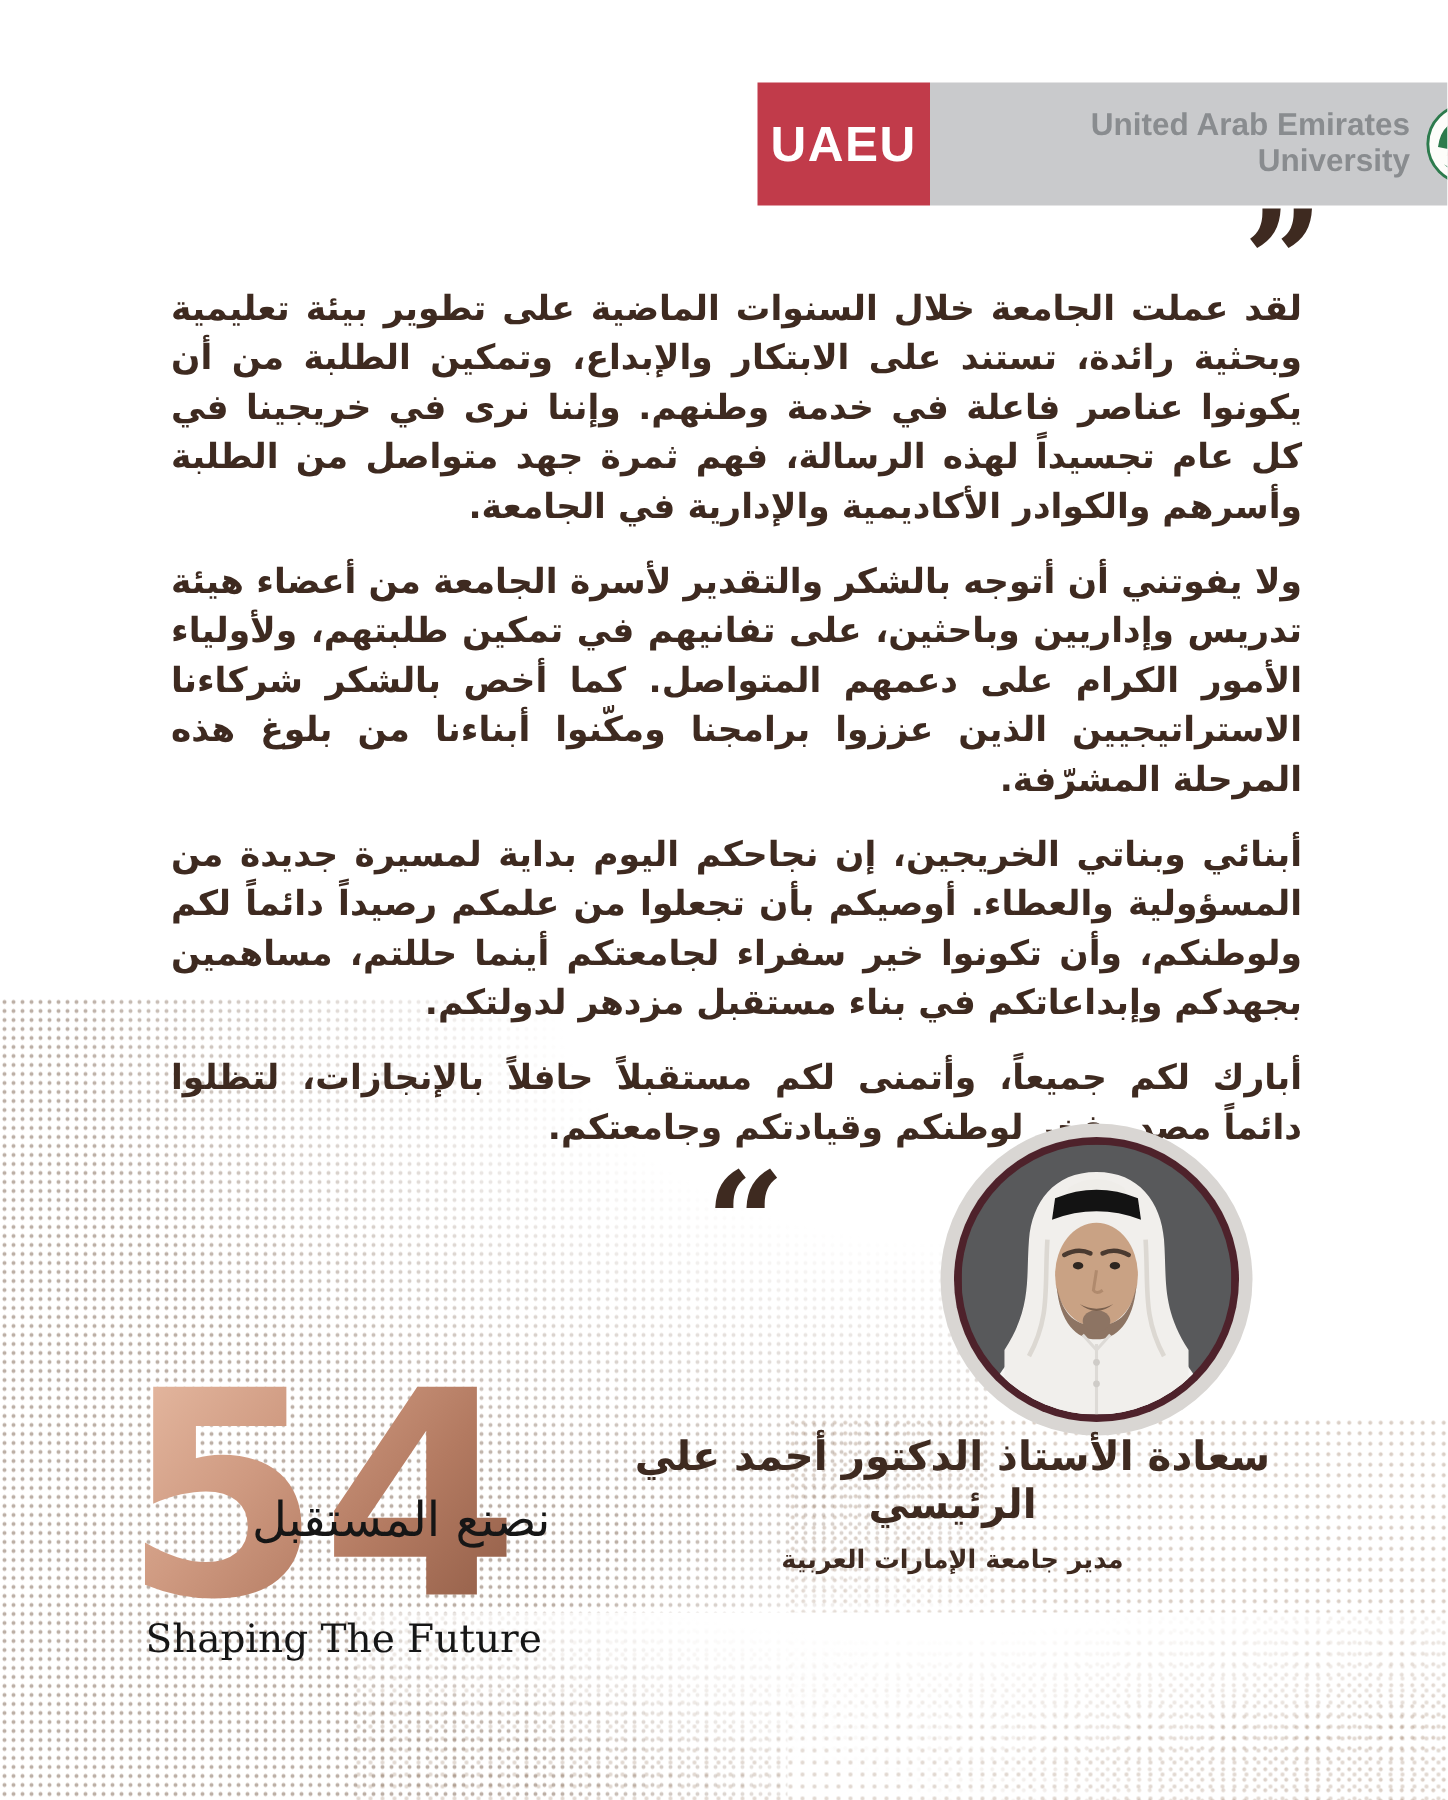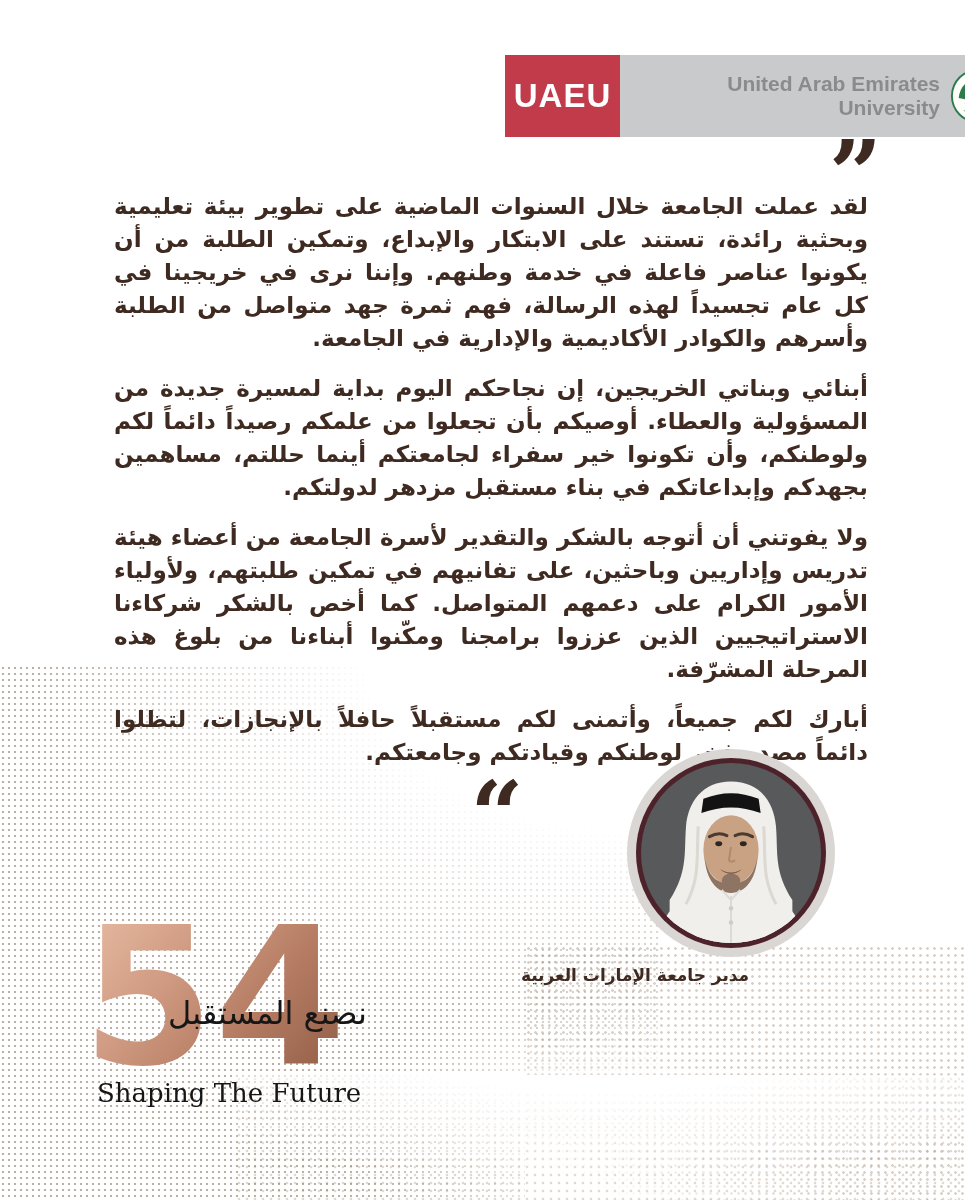--- a/index.html
+++ b/index.html
@@ -140,22 +140,22 @@
         <path d="M26,39 h8 l-4,8 Z" fill="#2d7b4d"></path>
         <path d="M14,44 Q30,53 46,44 Q30,58 14,44 Z" fill="#2d7b4d"></path>
       </svg>
     </div>
   </div>
 
   <div class="quote-open">”</div>
 
   <div class="quote-body">
     <p>لقد عملت الجامعة خلال السنوات الماضية على تطوير بيئة تعليمية وبحثية رائدة، تستند على الابتكار والإبداع، وتمكين الطلبة من أن يكونوا عناصر فاعلة في خدمة وطنهم. وإننا نرى في خريجينا في كل عام تجسيداً لهذه الرسالة، فهم ثمرة جهد متواصل من الطلبة وأسرهم والكوادر الأكاديمية والإدارية في الجامعة.</p>
+    <p>ولا يفوتني أن أتوجه بالشكر والتقدير لأسرة الجامعة من أعضاء هيئة تدريس وإداريين وباحثين، على تفانيهم في تمكين طلبتهم، ولأولياء الأمور الكرام على دعمهم المتواصل. كما أخص بالشكر شركاءنا الاستراتيجيين الذين عززوا برامجنا ومكّنوا أبناءنا من بلوغ هذه المرحلة المشرّفة.</p>
     <p>أبنائي وبناتي الخريجين، إن نجاحكم اليوم بداية لمسيرة جديدة من المسؤولية والعطاء. أوصيكم بأن تجعلوا من علمكم رصيداً دائماً لكم ولوطنكم، وأن تكونوا خير سفراء لجامعتكم أينما حللتم، مساهمين بجهدكم وإبداعاتكم في بناء مستقبل مزدهر لدولتكم.</p>
-    <p>ولا يفوتني أن أتوجه بالشكر والتقدير لأسرة الجامعة من أعضاء هيئة تدريس وإداريين وباحثين، على تفانيهم في تمكين طلبتهم، ولأولياء الأمور الكرام على دعمهم المتواصل. كما أخص بالشكر شركاءنا الاستراتيجيين الذين عززوا برامجنا ومكّنوا أبناءنا من بلوغ هذه المرحلة المشرّفة.</p>
     <p>أبارك لكم جميعاً، وأتمنى لكم مستقبلاً حافلاً بالإنجازات، لتظلوا دائماً مصدر فخر لوطنكم وقيادتكم وجامعتكم.</p>
     <div class="quote-close-row">“</div>
   </div>
 
   <div class="portrait">
     <div class="portrait-ring"></div>
     <div class="portrait-photo">
       <svg viewBox="0 0 176 176" aria-hidden="true">
         <rect width="176" height="176" fill="#58595b"></rect>
         <path d="M16,176 C20,138 52,120 88,120 C124,120 156,138 160,176 Z" fill="#f6f5f3"></path>
@@ -175,20 +175,21 @@
         <path d="M61,35 Q88,24 115,35 L117,49 Q88,38 59,49 Z" fill="#131313"></path>
         <path d="M88,130 L88,176" stroke="#dddad6" stroke-width="2"></path>
         <path d="M79,124 L88,134 L97,124" stroke="#dddad6" stroke-width="2" fill="none"></path>
         <circle cx="88" cy="142" r="2.2" fill="#cfccc8"></circle>
         <circle cx="88" cy="156" r="2.2" fill="#cfccc8"></circle>
       </svg>
     </div>
   </div>
 
   <div class="signature">
+    <div class="sig-name">سعادة الأستاذ الدكتور أحمد علي الرئيسي</div>
     <div class="sig-title">مدير جامعة الإمارات العربية</div>
   </div>
 
   <div class="anniv-number">54</div>
   <div class="tagline-ar">نصنع المستقبل</div>
   <div class="tagline-en">Shaping The Future</div>
 
 </div>
 
 </body></html>

